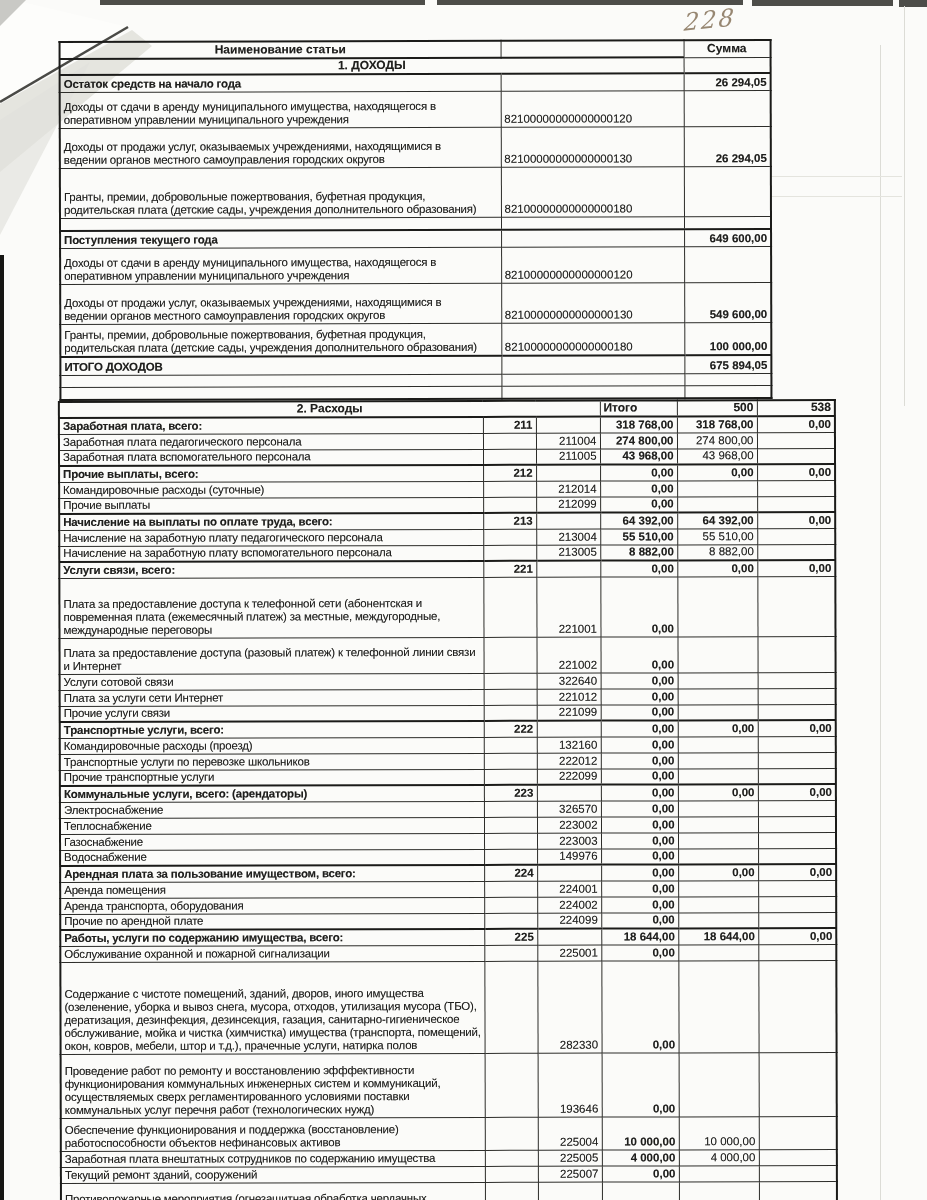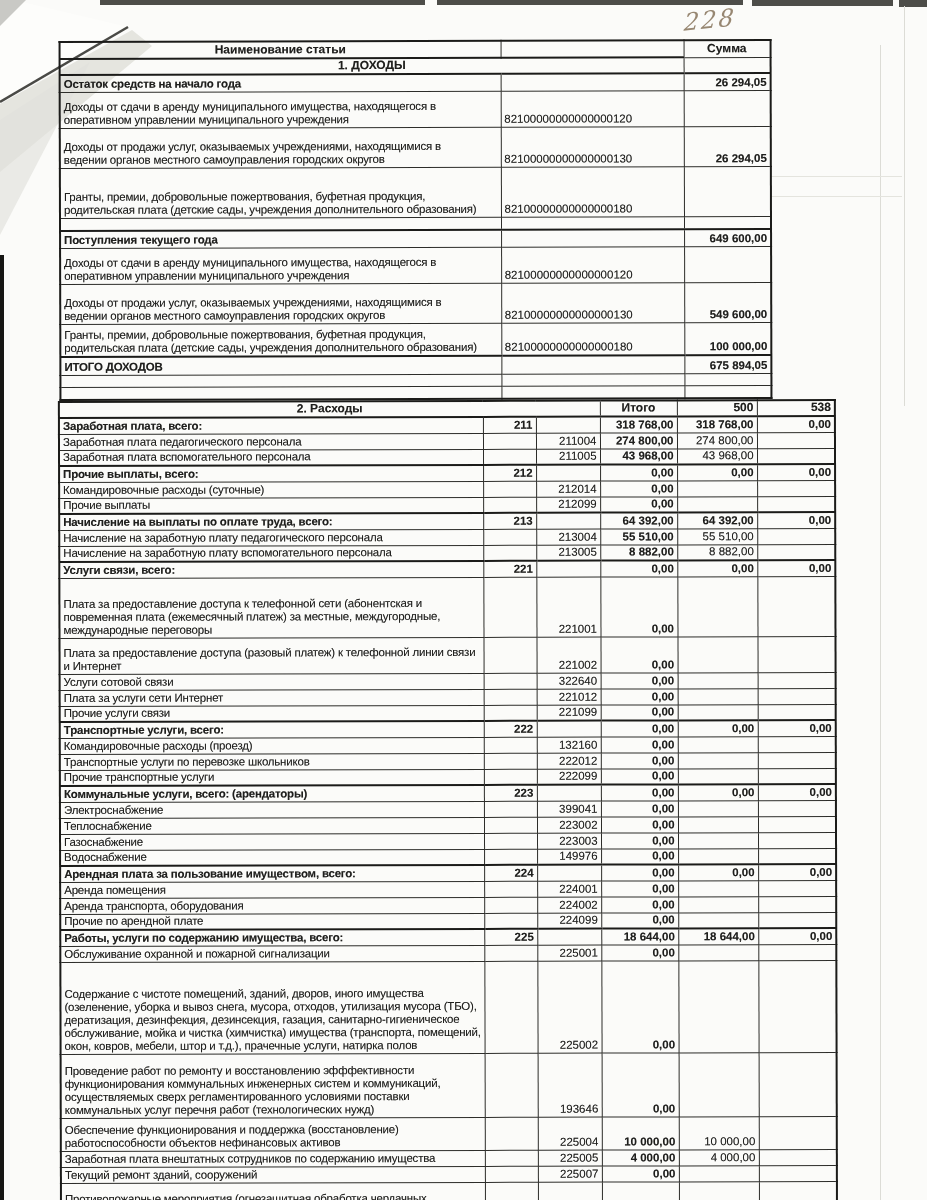--- a/index.html
+++ b/index.html
@@ -35,21 +35,21 @@
     text-shadow:0 0 .5px rgba(40,40,40,.45);
   }
   th{font-weight:700;text-align:center;vertical-align:middle;font-size:12px;}
   td.section{font-weight:700;text-align:center;font-size:12px;vertical-align:middle;border-top:2px solid #1b1b19;}
   tr.summary td{border-top:2px solid #1b1b19;font-weight:700;}
   td.name{text-align:left;white-space:pre-line;letter-spacing:-0.2px;}
   td.num{text-align:right;font-weight:700;}
   td.codeL{text-align:left;font-weight:400;}
   td.codeR{text-align:right;font-weight:400;}
   td.c500{text-align:right;font-weight:400;}
-  th.h-itogo{text-align:center;}
+  th.h-itogo{text-align:left;}
   th.h-right{text-align:right;}
   tr.cut td{padding-bottom:26px;}
   #income-table{left:59px;top:40px;width:711px;}
   #expense-table{left:59px;top:400px;width:776px;}
 </style>
 </head>
 <body>
 
 <div id="canvas">
 
@@ -338,21 +338,21 @@
           <td class="name">Коммунальные услуги, всего: (арендаторы)</td>
           <td class="codeR">223</td>
           <td class="codeR"></td>
           <td class="num">0,00</td>
           <td class="c500">0,00</td>
           <td class="num">0,00</td>
         </tr>
         <tr style="height: 16px;">
           <td class="name">Электроснабжение</td>
           <td class="codeR"></td>
-          <td class="codeR">399041</td>
+          <td class="codeR">326570</td>
           <td class="num">0,00</td>
           <td class="c500"></td>
           <td class="num"></td>
         </tr>
         <tr style="height: 16px;">
           <td class="name">Теплоснабжение</td>
           <td class="codeR"></td>
           <td class="codeR">223002</td>
           <td class="num">0,00</td>
           <td class="c500"></td>
@@ -422,21 +422,21 @@
           <td class="c500"></td>
           <td class="num"></td>
         </tr>
         <tr style="height: 92px;">
           <td class="name">Содержание с чистоте помещений, зданий, дворов, иного имущества
 (озеленение, уборка и вывоз снега, мусора, отходов, утилизация мусора (ТБО),
 дератизация, дезинфекция, дезинсекция, газация, санитарно-гигиеническое
 обслуживание, мойка и чистка (химчистка) имущества (транспорта, помещений,
 окон, ковров, мебели, штор и т.д.), прачечные услуги, натирка полов</td>
           <td class="codeR"></td>
-          <td class="codeR">225002</td>
+          <td class="codeR">282330</td>
           <td class="num">0,00</td>
           <td class="c500"></td>
           <td class="num"></td>
         </tr>
         <tr style="height: 64px;">
           <td class="name">Проведение работ по ремонту и восстановлению эфффективности
 функционирования коммунальных инженерных систем и коммуникаций,
 осуществляемых сверх регламентированного условиями поставки
 коммунальных услуг перечня работ (технологических нужд)</td>
           <td class="codeR"></td>

